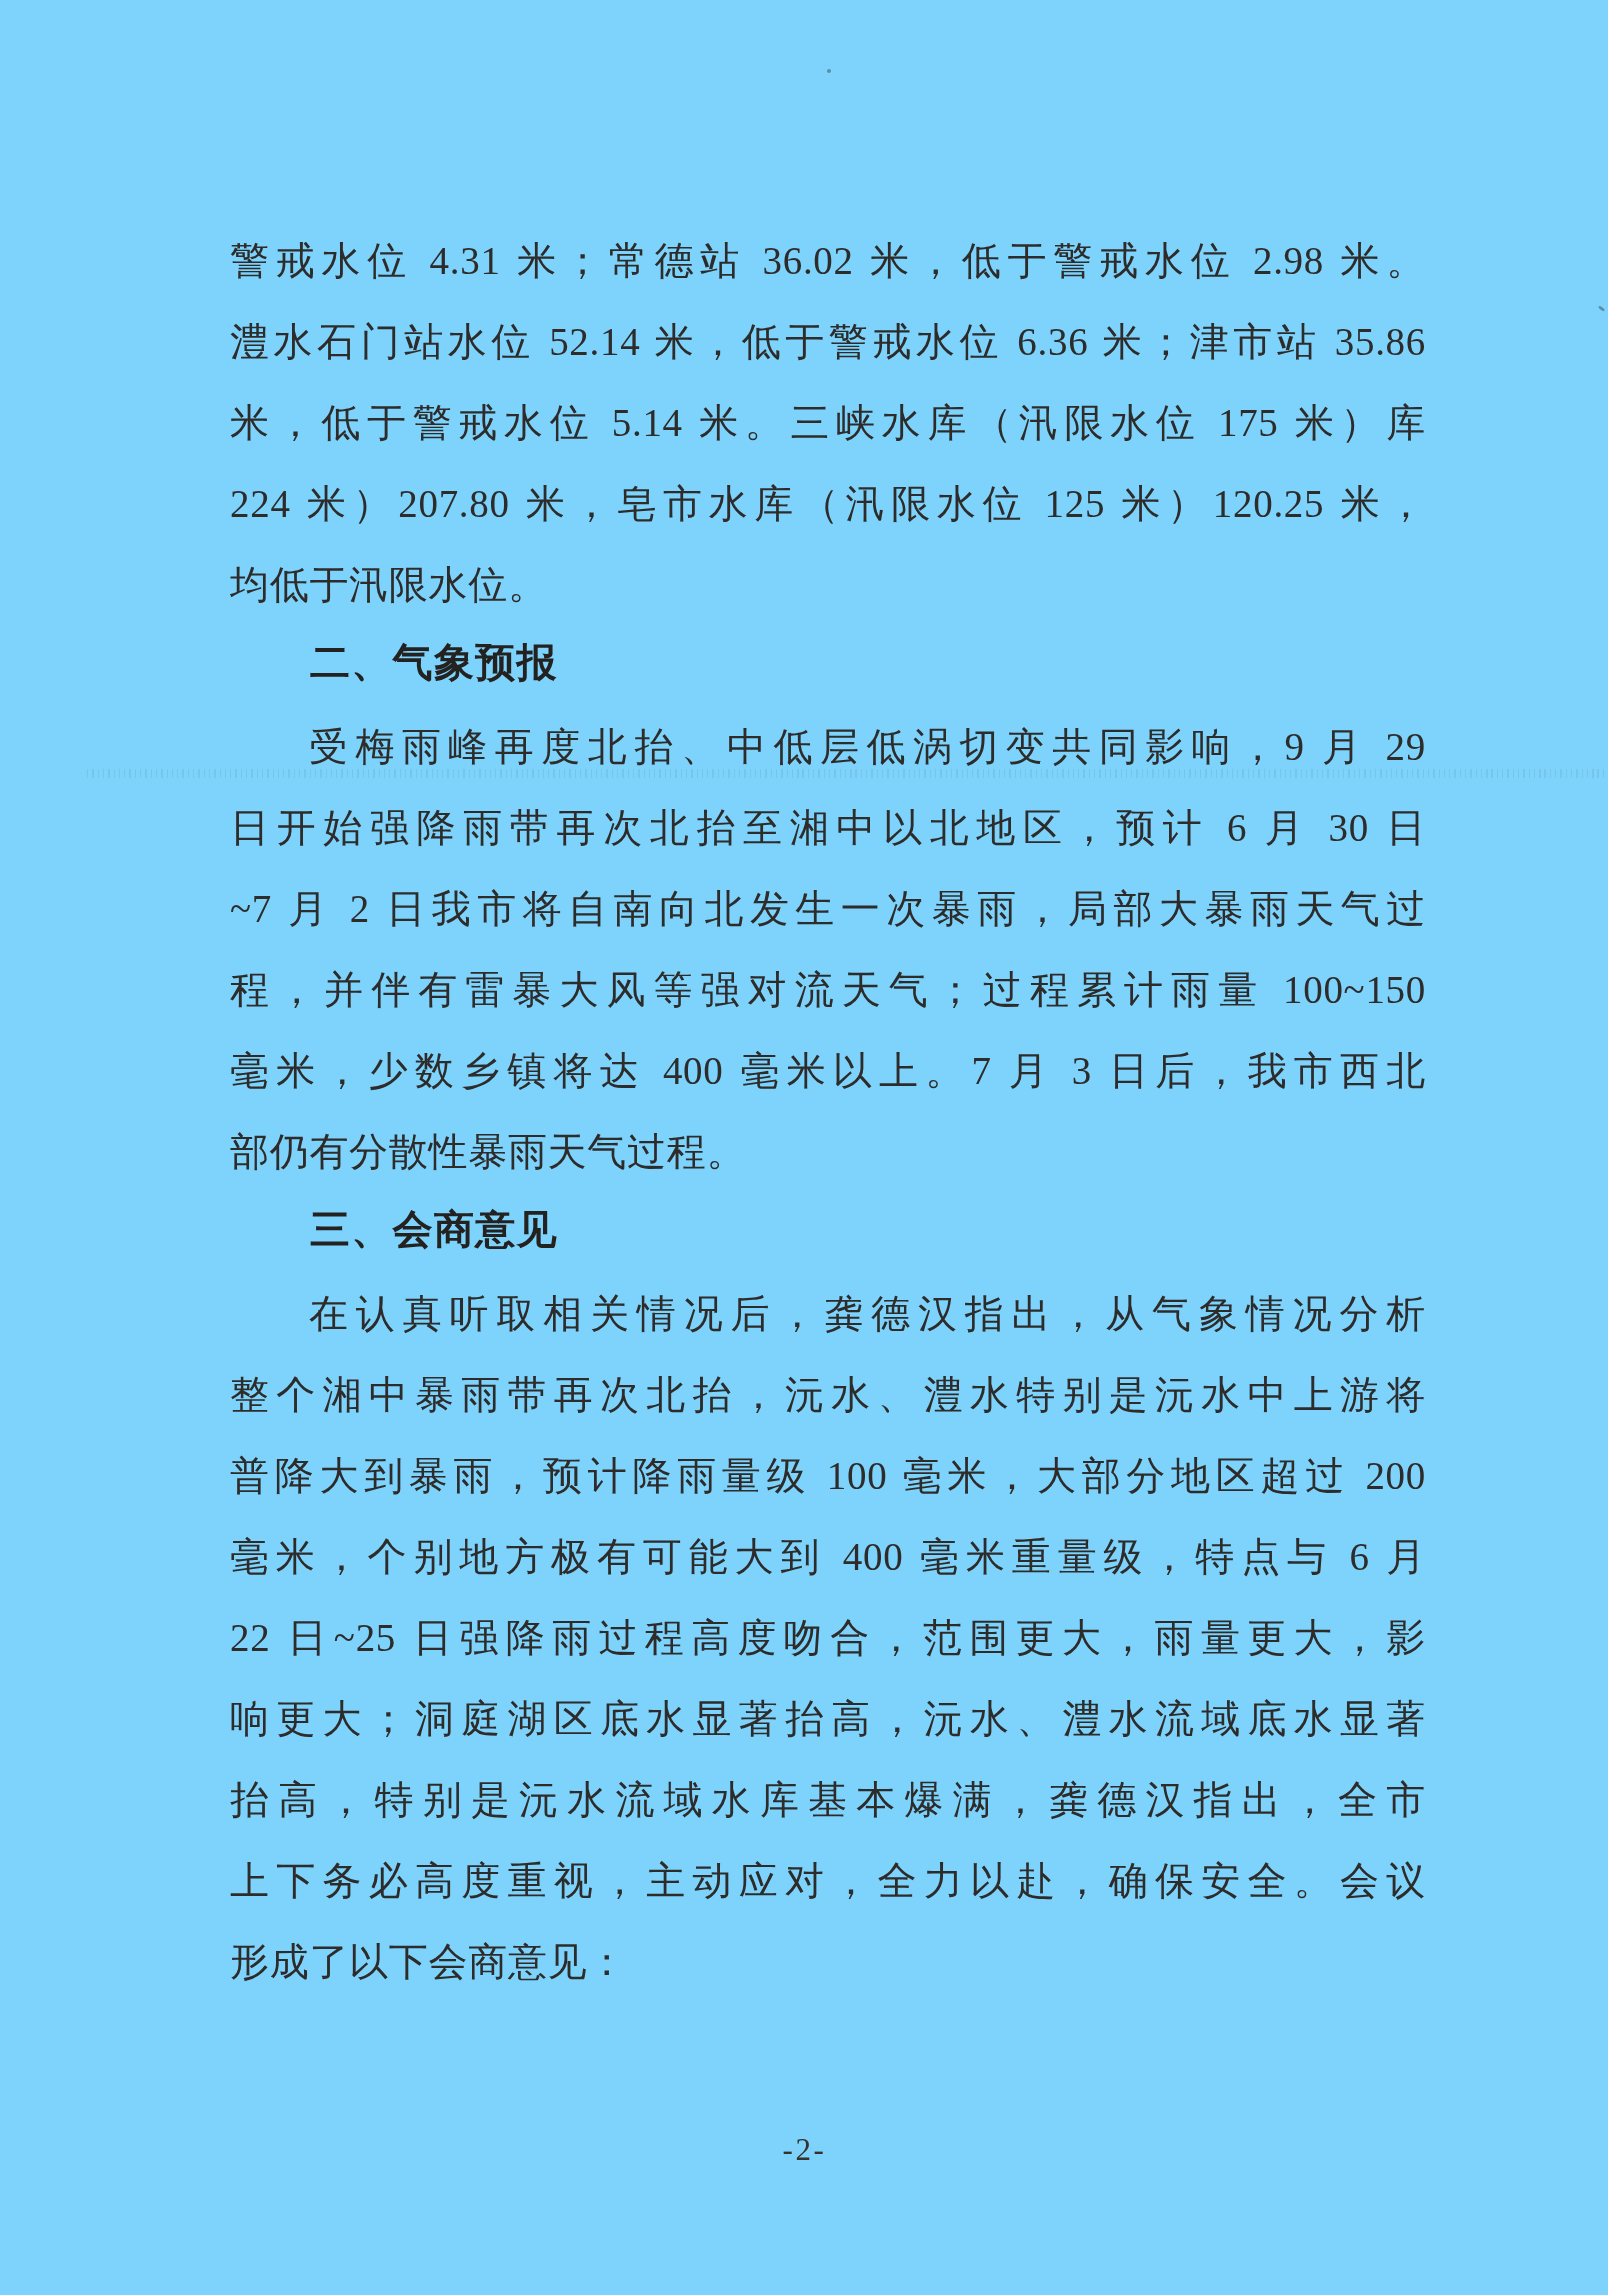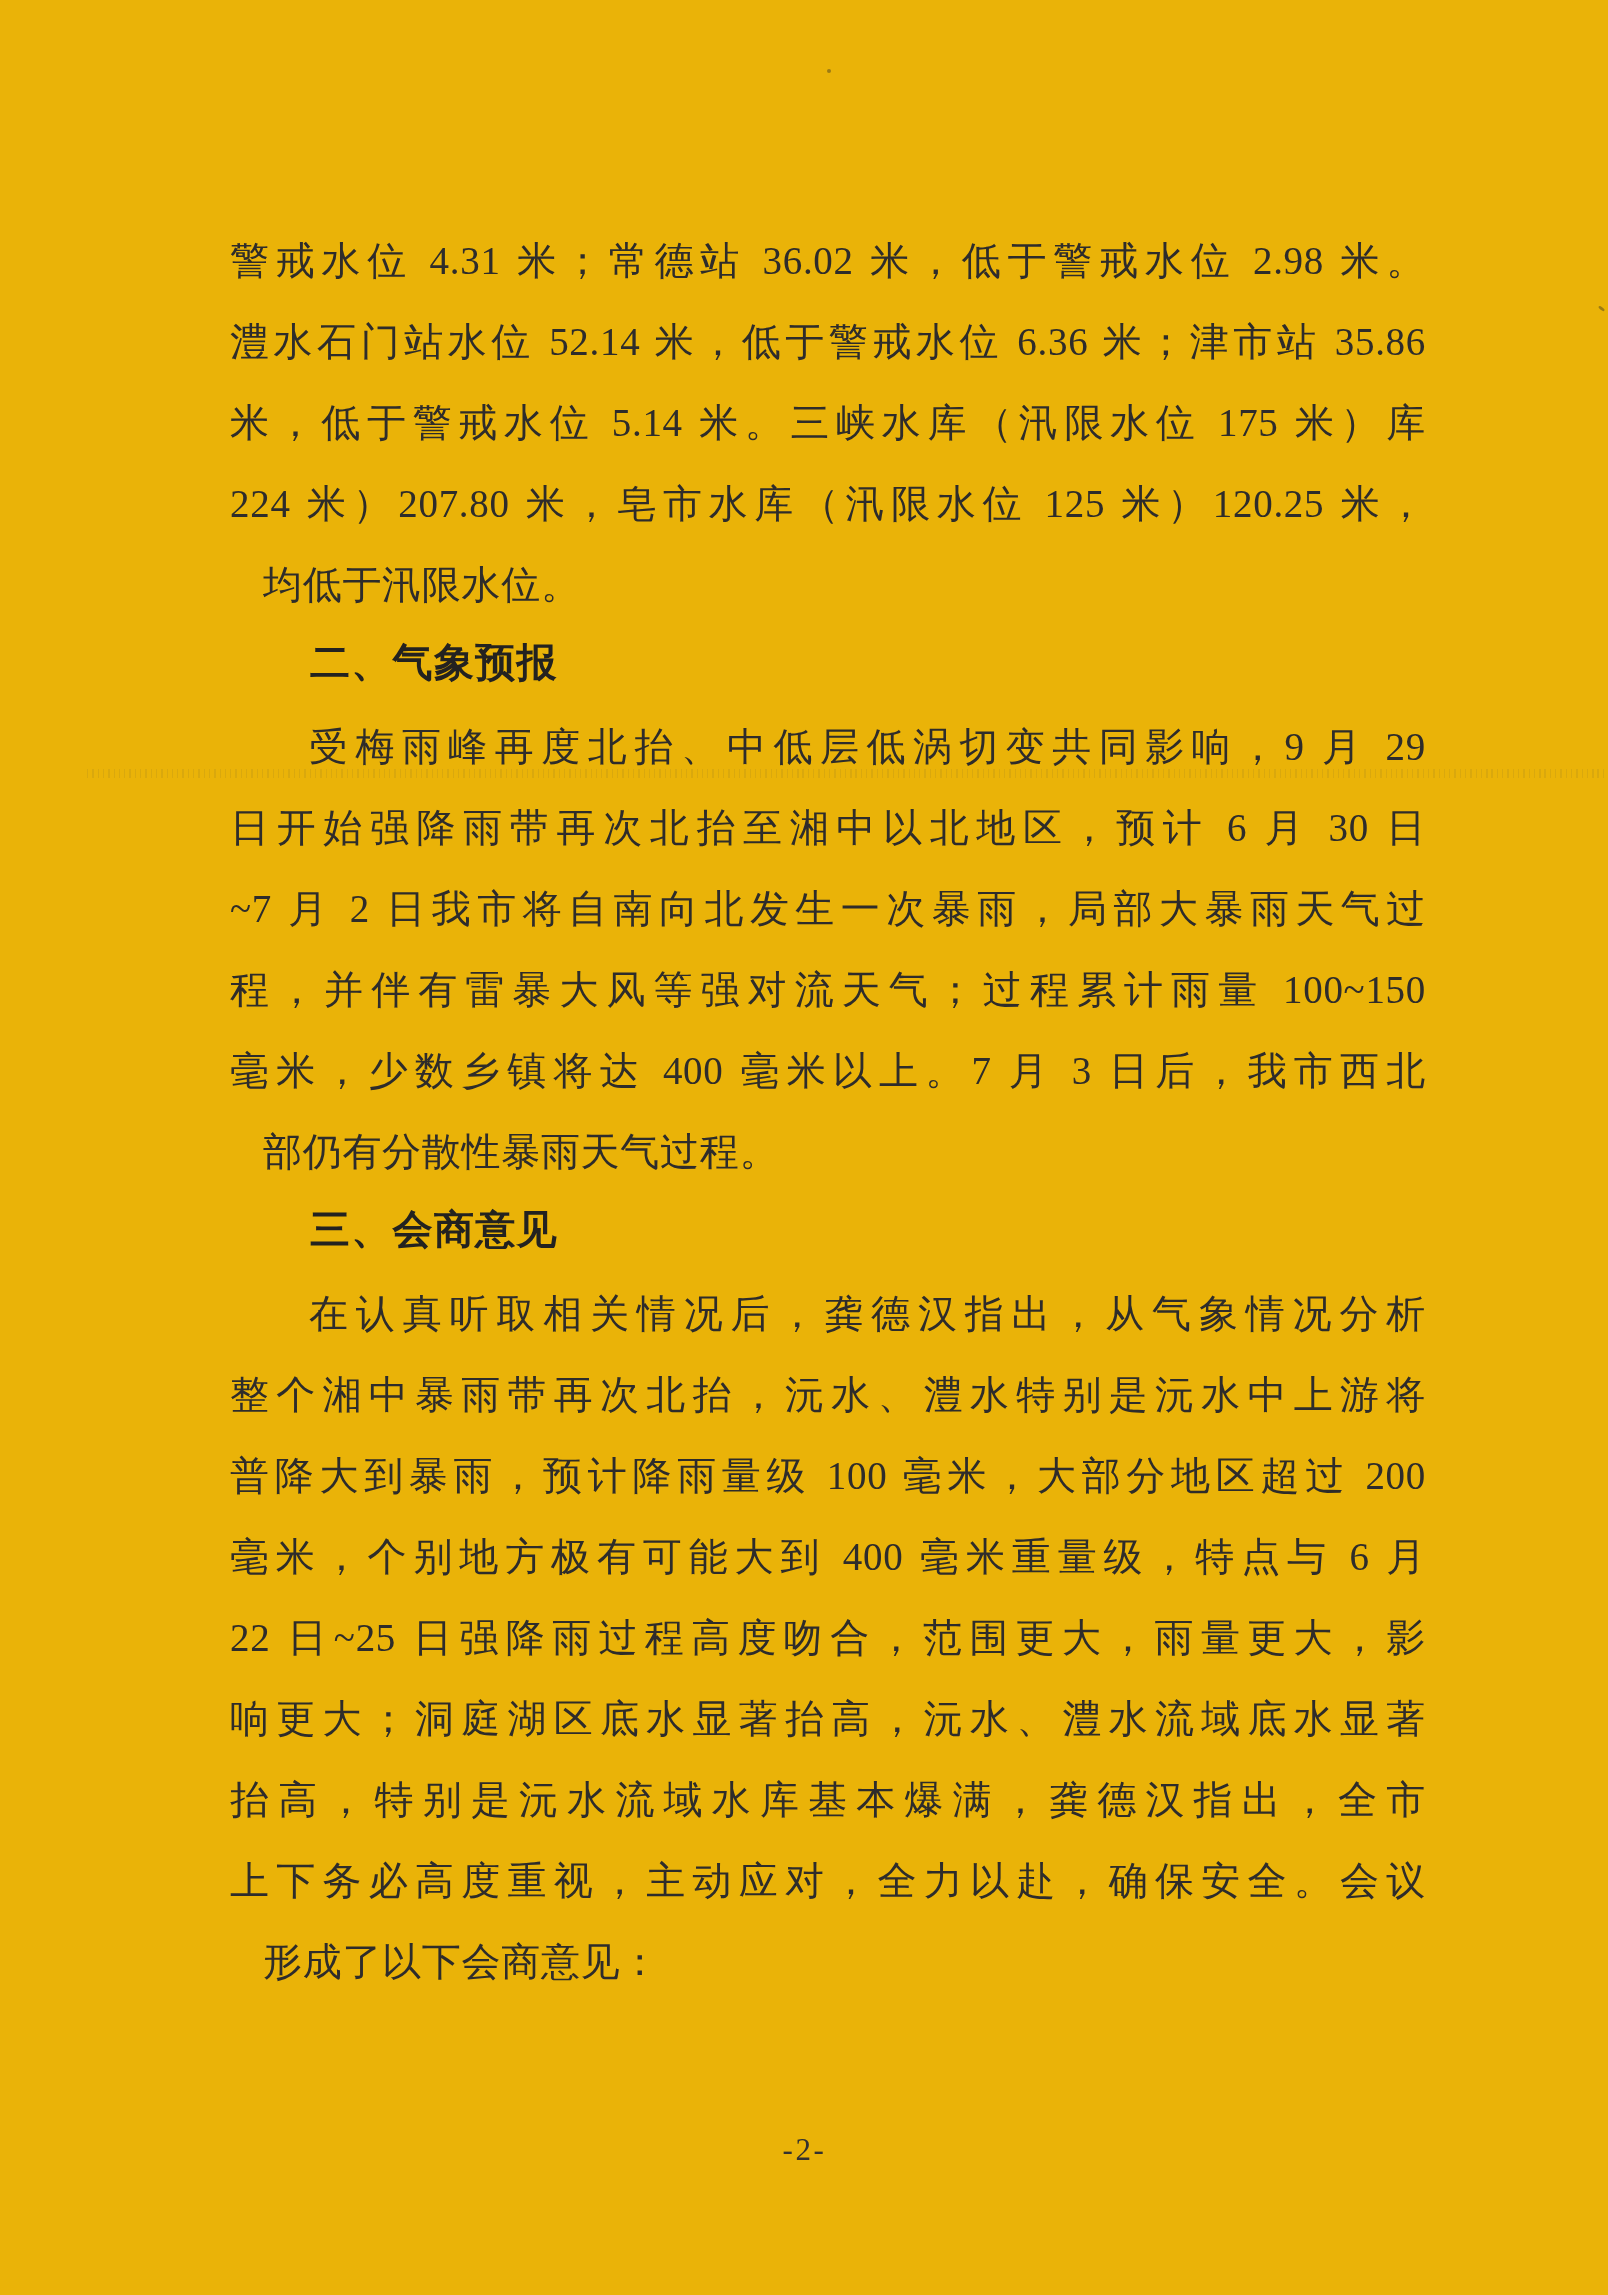--- a/index.html
+++ b/index.html
@@ -5,21 +5,21 @@
   html, body {
     margin: 0;
     padding: 0;
     background: #e9e9e6;
   }
   .page {
     position: relative;
     width: 1609px;
     height: 2295px;
     margin: 0 auto;
-    background: #eab308;
+    background: #7dd3fc;
     overflow: hidden;
     font-family: "Liberation Serif", "DejaVu Serif", serif;
     color: #2e2c2b;
   }
   .content {
     position: absolute;
     left: 230px;
     top: 220px;
     width: 1196px;
   }
@@ -28,21 +28,20 @@
     line-height: 81px;
     height: 81px;
     overflow: hidden;
     text-align: justify;
     text-align-last: justify;
     letter-spacing: 0.7px;
   }
   .line.short {
     text-align: left;
     text-align-last: left;
-    margin-left: 33px;
   }
   .line.indent {
     text-indent: 79px;
   }
   .heading {
     font-family: Liberation Mono, monospace;
     font-weight: 700;
     font-size: 40px;
     line-height: 81px;
     height: 81px;

